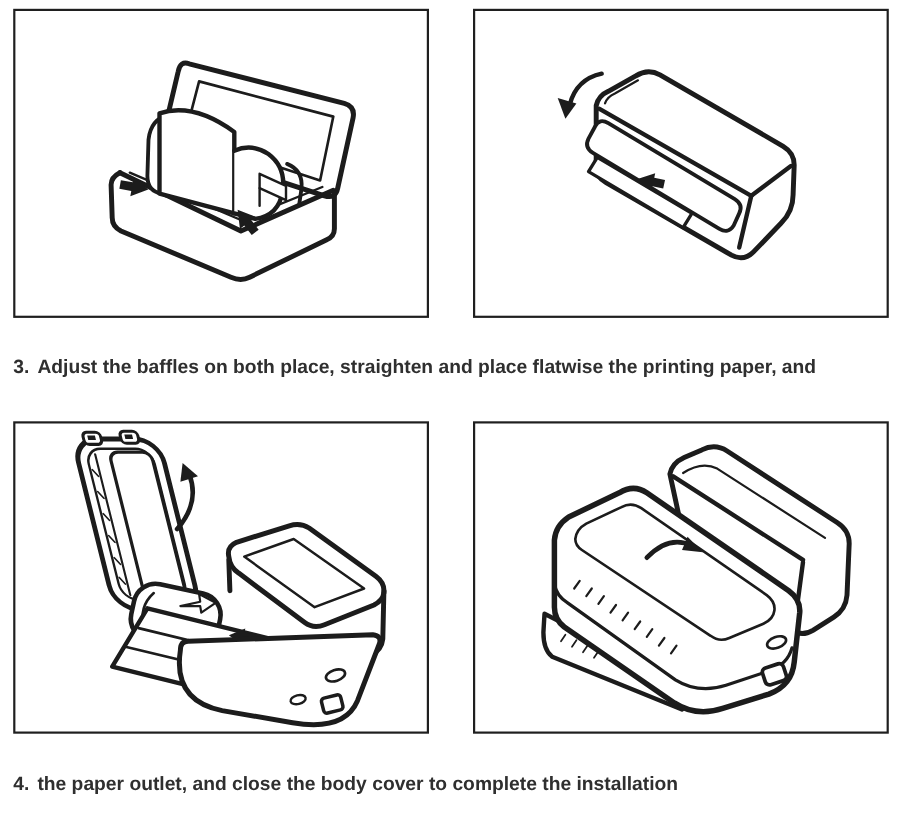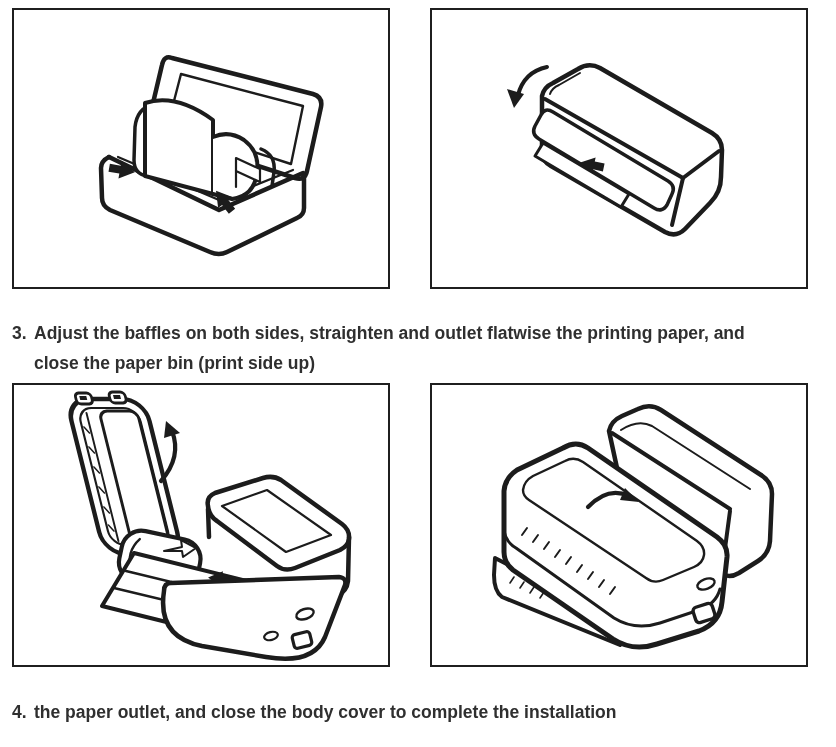--- a/index.html
+++ b/index.html
@@ -92,22 +92,21 @@
       <g>
         <path stroke-width="4" d="M115,57 Q92,62 86,85"></path>
         <path class="dark" d="M75,79 L92,84 L82,98 Z"></path>
       </g>
     </svg>
   </div>
 
   <p class="caption" id="cap3">
     <span class="num">3.</span>
     <span class="lines">
-      <span>Adjust the baffles on both sides, straighten and outlet flatwise the printing paper, and</span>
-      <span>close the paper bin (print side up)</span>
+      <span>Adjust the baffles on both place, straighten and place flatwise the printing paper, and</span>
     </span>
   </p>
 
   <div class="figbox" id="fig3">
     <svg class="art" viewBox="0 0 374 280" role="img" aria-label="Printer with body cover flipped open, paper bin connected and paper sheet straightened out, with an upward curved arrow">
 
       <g transform="translate(52,14) skewX(14)">
         <rect class="f" stroke-width="4.5" x="0" y="0" width="78" height="155" rx="22"></rect>
         <rect stroke-width="2.2" x="9" y="9" width="60" height="137" rx="14"></rect>
         <path stroke-width="2" d="M17,14 L17,142"></path>

